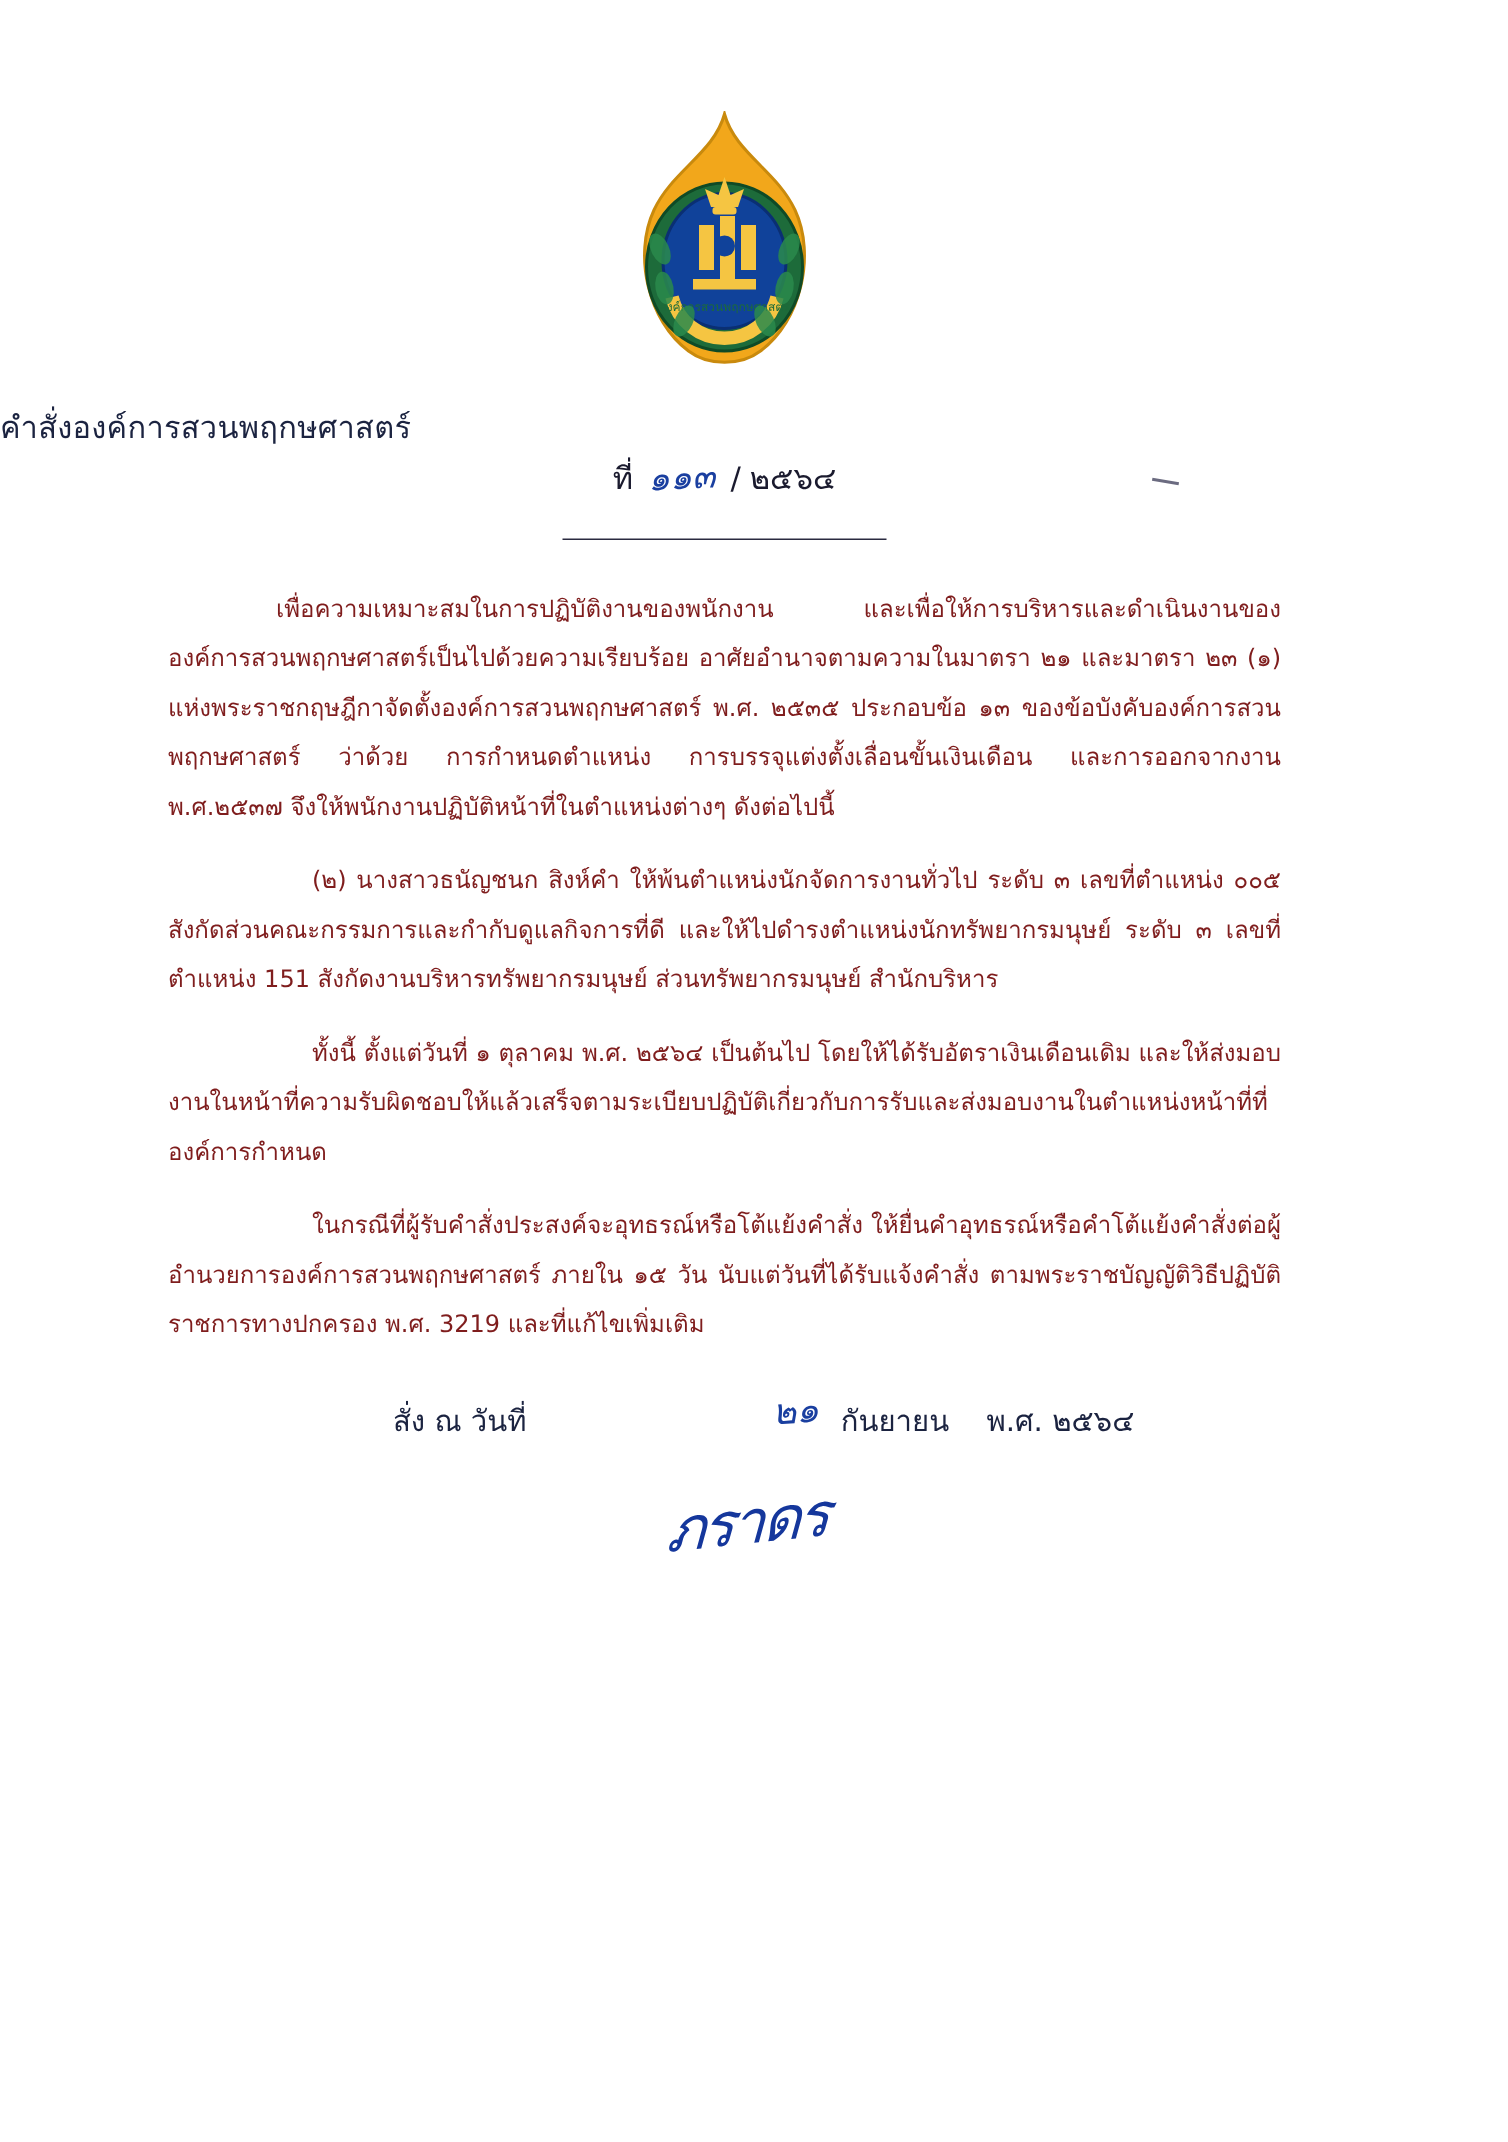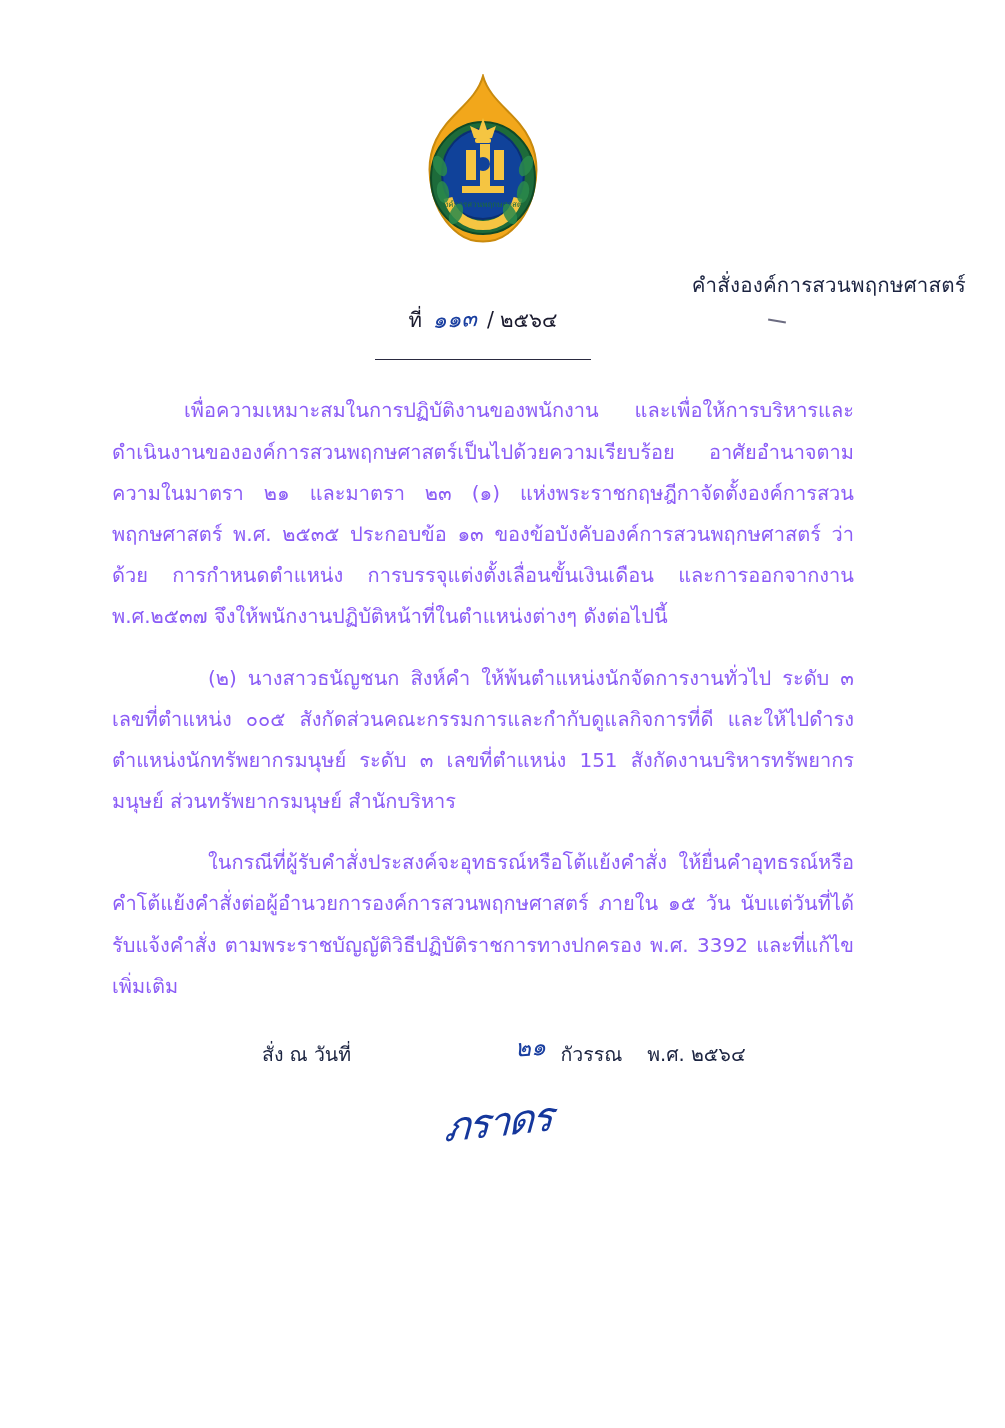--- a/index.html
+++ b/index.html
@@ -33,21 +33,21 @@
   }
   .emblem {
     width: 130px;
     height: 182px;
     position: relative;
   }
   .emblem svg { display: block; }
 
   
   .heading {
-    text-align: right;
+    text-align: left;
     margin-top: 14px;
     line-height: 1.55;
   }
   .heading .line {
     font-size: 20.5px;
     color: #1b2340;
     letter-spacing: .2px;
   }
   .order-number-line {
     display: flex;
@@ -68,23 +68,23 @@
   .rule {
     width: 216px;
     height: 1px;
     background: #2a2a40;
     margin: 22px auto 0 auto;
   }
 
   
   .body-text {
     margin: 30px 112px 0 112px;
-    font-size: 20px;
+    font-size: 16px;
     line-height: 2.06;
-    color: #8b5cf6;
+    color: #7f1d1d;
     text-align: justify;
     text-justify: inter-word;
   }
   .para { margin-bottom: 6px; }
   .para.indent-1 { text-indent: 72px; }
   .para.indent-2 { text-indent: 96px; }
 
   
   .sign-date {
     margin: 26px 112px 0 112px;
@@ -176,27 +176,28 @@
       <span>๒๕๖๔</span>
     </div>
     <div class="rule"></div>
   </div>
 
   <div class="stray-mark"></div>
 
   <div class="body-text">
     <p class="para indent-1">เพื่อความเหมาะสมในการปฏิบัติงานของพนักงาน และเพื่อให้การบริหารและดำเนินงานขององค์การสวนพฤกษศาสตร์เป็นไปด้วยความเรียบร้อย อาศัยอำนาจตามความในมาตรา ๒๑ และมาตรา ๒๓ (๑) แห่งพระราชกฤษฎีกาจัดตั้งองค์การสวนพฤกษศาสตร์ พ.ศ. ๒๕๓๕ ประกอบข้อ ๑๓ ของข้อบังคับองค์การสวนพฤกษศาสตร์ ว่าด้วย การกำหนดตำแหน่ง การบรรจุแต่งตั้งเลื่อนขั้นเงินเดือน และการออกจากงาน พ.ศ.๒๕๓๗ จึงให้พนักงานปฏิบัติหน้าที่ในตำแหน่งต่างๆ ดังต่อไปนี้</p>
     <p class="para indent-2">(๒) นางสาวธนัญชนก สิงห์คำ ให้พ้นตำแหน่งนักจัดการงานทั่วไป ระดับ ๓ เลขที่ตำแหน่ง ๐๐๕ สังกัดส่วนคณะกรรมการและกำกับดูแลกิจการที่ดี และให้ไปดำรงตำแหน่งนักทรัพยากรมนุษย์ ระดับ ๓ เลขที่ตำแหน่ง 151 สังกัดงานบริหารทรัพยากรมนุษย์ ส่วนทรัพยากรมนุษย์ สำนักบริหาร</p>
-    <p class="para indent-2">ในกรณีที่ผู้รับคำสั่งประสงค์จะอุทธรณ์หรือโต้แย้งคำสั่ง ให้ยื่นคำอุทธรณ์หรือคำโต้แย้งคำสั่งต่อผู้อำนวยการองค์การสวนพฤกษศาสตร์ ภายใน ๑๕ วัน นับแต่วันที่ได้รับแจ้งคำสั่ง ตามพระราชบัญญัติวิธีปฏิบัติราชการทางปกครอง พ.ศ. 3392 และที่แก้ไขเพิ่มเติม</p>
+    <p class="para indent-2">ทั้งนี้ ตั้งแต่วันที่ ๑ ตุลาคม พ.ศ. ๒๕๖๔ เป็นต้นไป โดยให้ได้รับอัตราเงินเดือนเดิม และให้ส่งมอบงานในหน้าที่ความรับผิดชอบให้แล้วเสร็จตามระเบียบปฏิบัติเกี่ยวกับการรับและส่งมอบงานในตำแหน่งหน้าที่ที่องค์การกำหนด</p>
+    <p class="para indent-2">ในกรณีที่ผู้รับคำสั่งประสงค์จะอุทธรณ์หรือโต้แย้งคำสั่ง ให้ยื่นคำอุทธรณ์หรือคำโต้แย้งคำสั่งต่อผู้อำนวยการองค์การสวนพฤกษศาสตร์ ภายใน ๑๕ วัน นับแต่วันที่ได้รับแจ้งคำสั่ง ตามพระราชบัญญัติวิธีปฏิบัติราชการทางปกครอง พ.ศ. 3219 และที่แก้ไขเพิ่มเติม</p>
   </div>
 
   <div class="sign-date">
     <span>สั่ง ณ วันที่</span>
     <span class="handwritten-num">๒๑</span>
-    <span>กัวรรณ</span>
+    <span>กันยายน</span>
     <span>&nbsp;&nbsp;</span>
     <span>พ.ศ.</span>
     <span>๒๕๖๔</span>
   </div>
 
   <div class="signature-area">
     <span class="signature-scribble">ภราดร</span>
   </div>
 
 </div>

